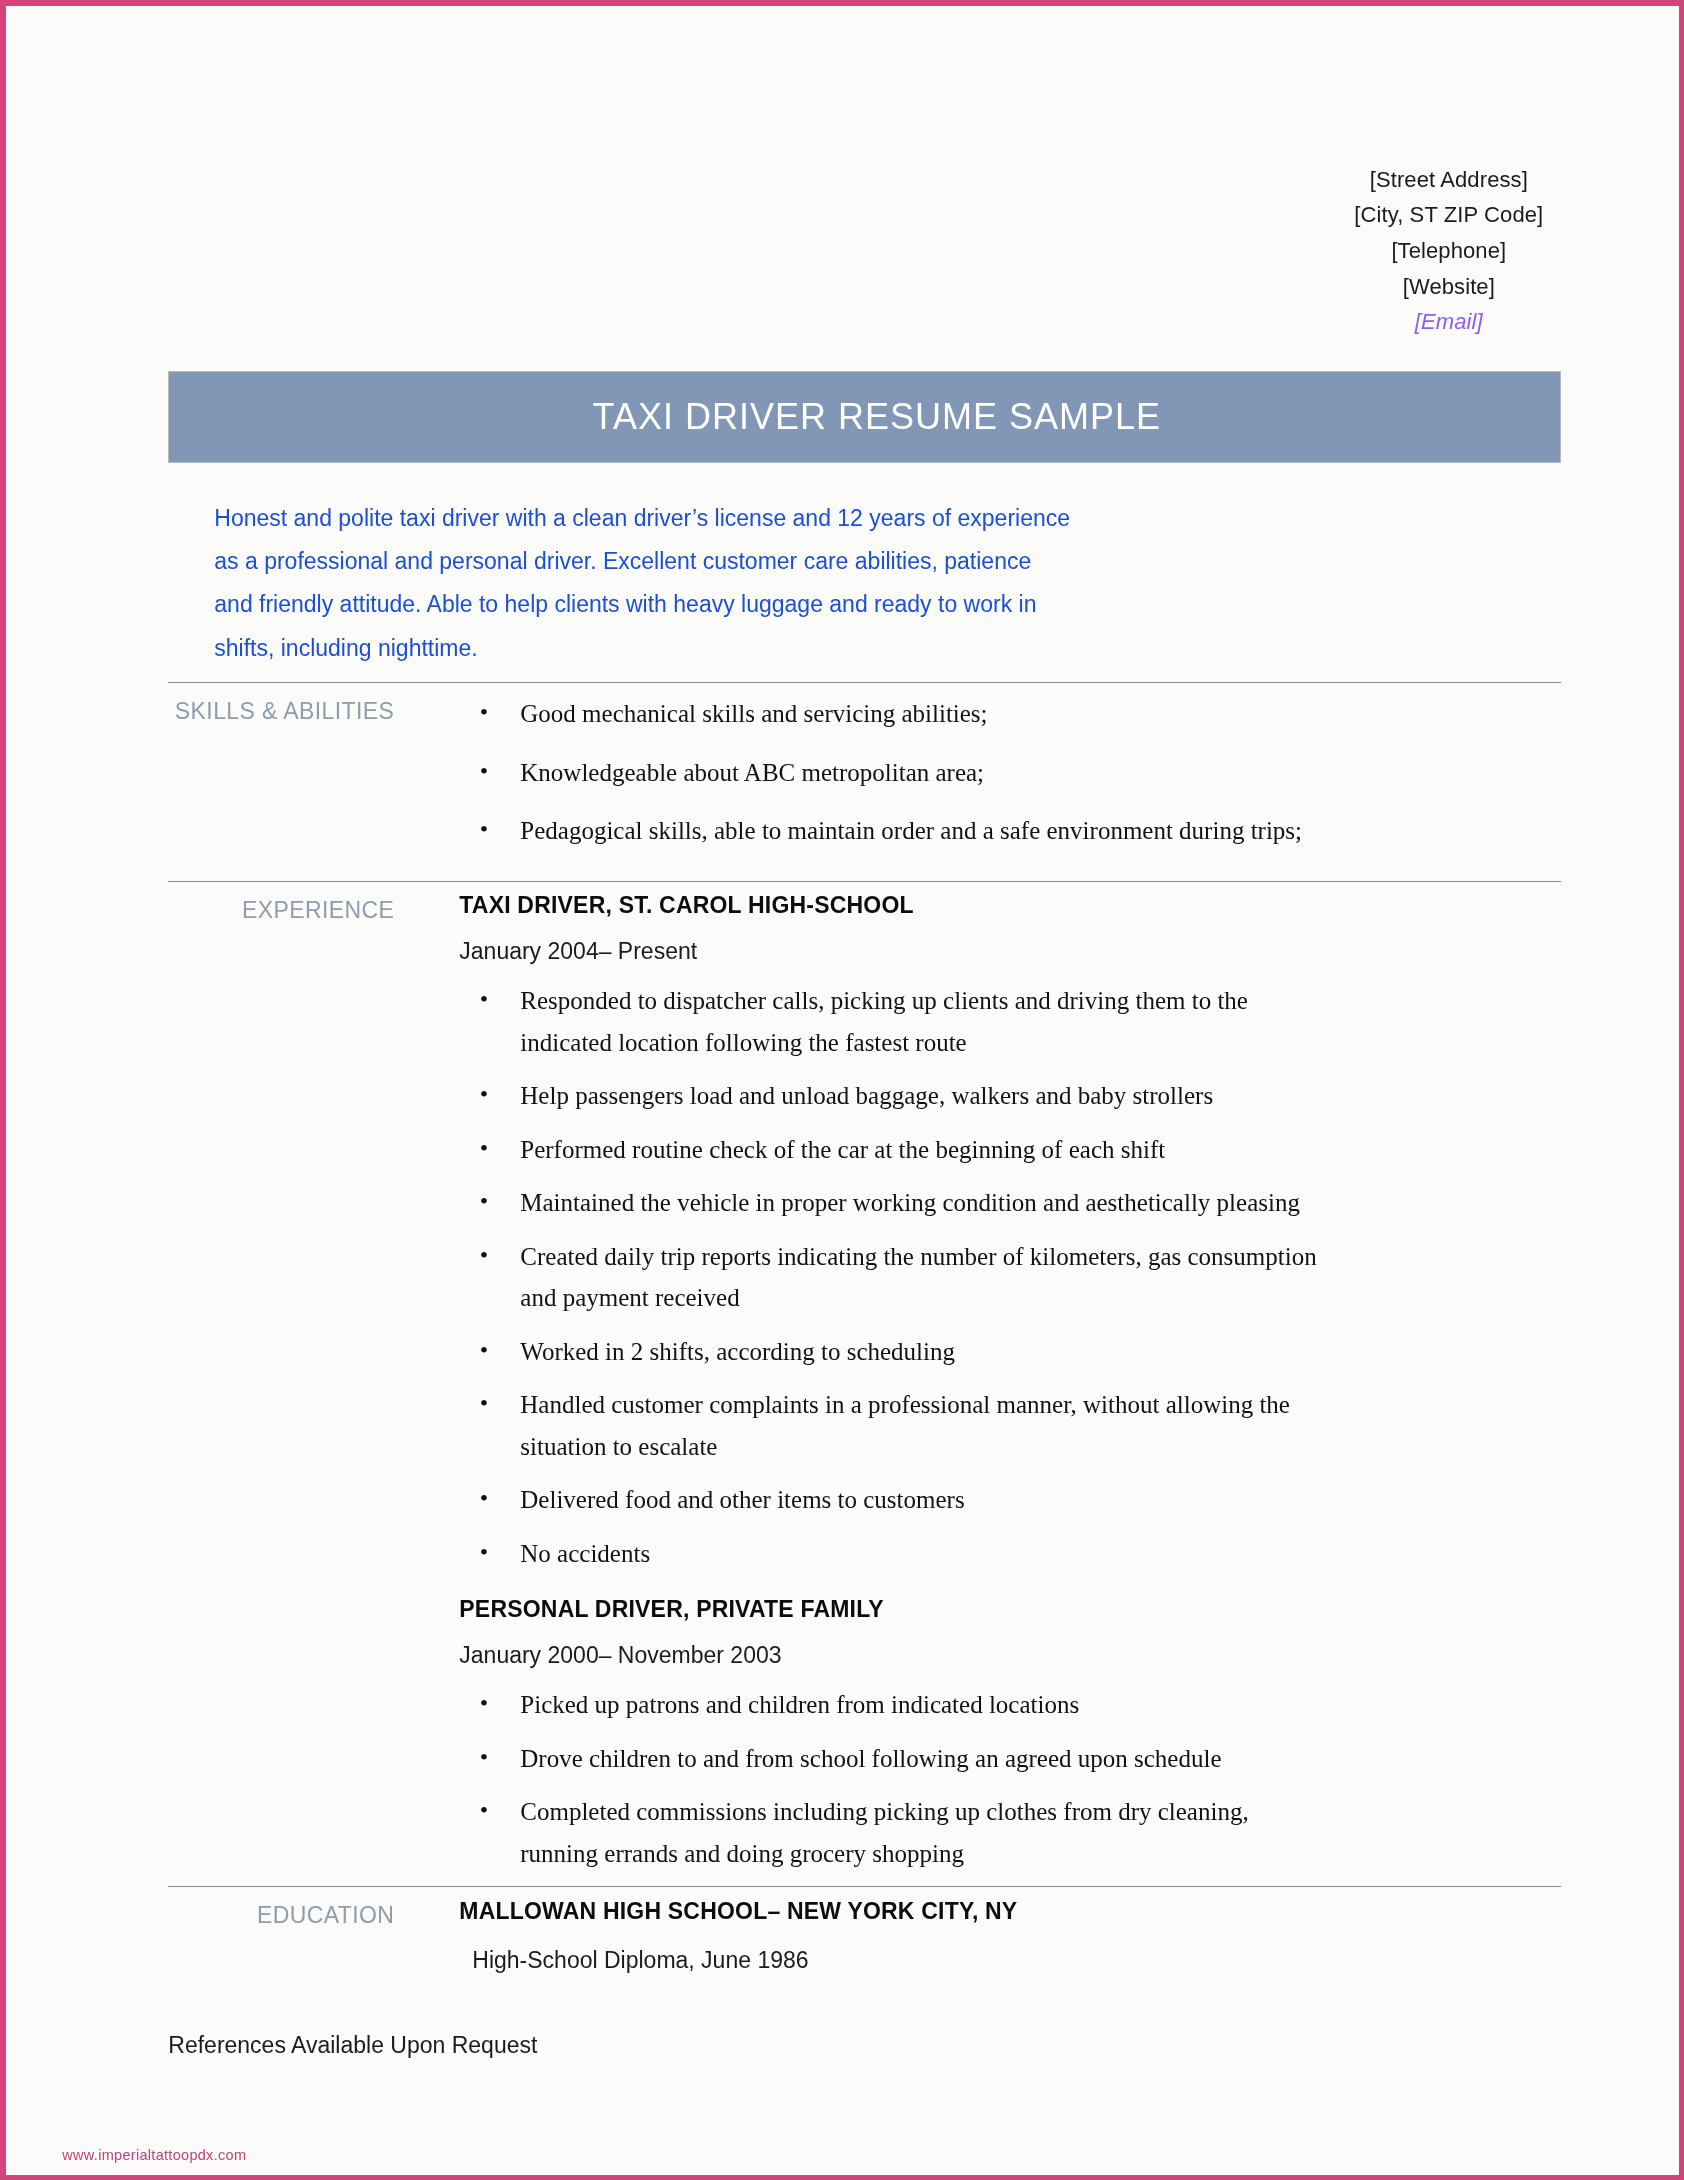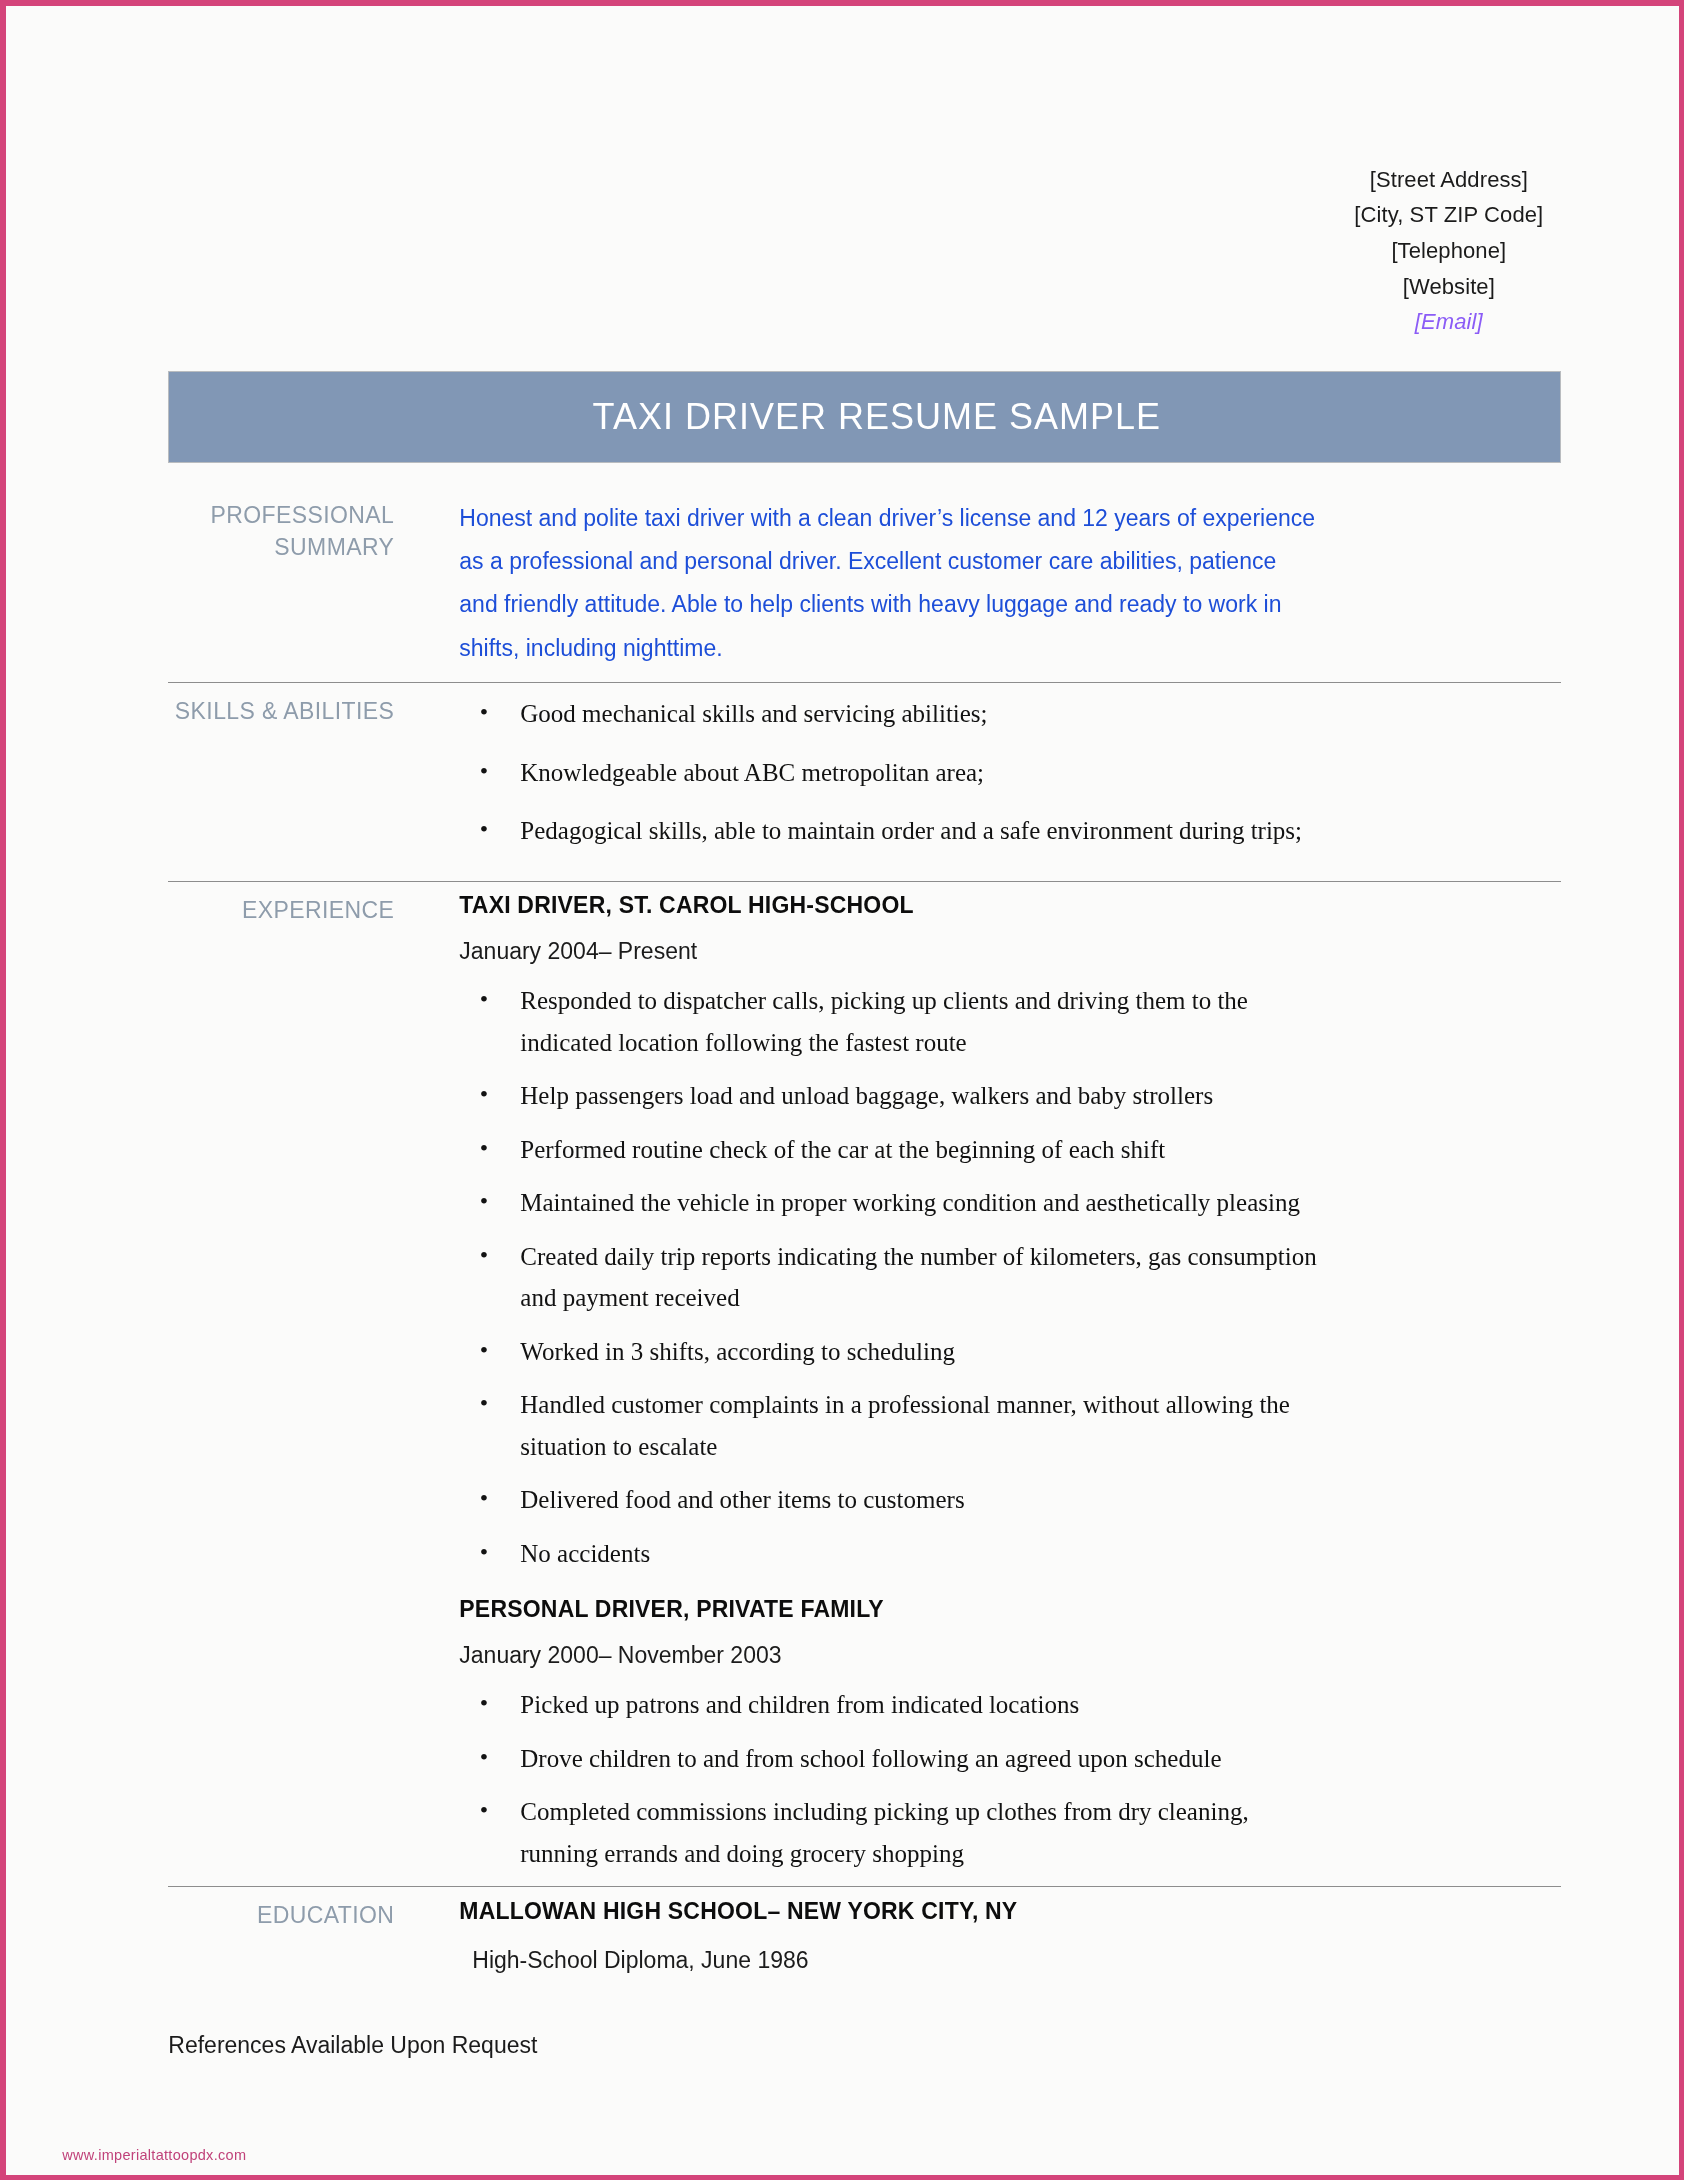--- a/index.html
+++ b/index.html
@@ -231,24 +231,20 @@
       <div class="contact-line email">[Email]</div>
     </div>
 
     <div id="title-banner">
       <span class="title-text">TAXI DRIVER RESUME SAMPLE</span>
     </div>
 
     <div id="resume-body">
 
       <div class="resume-section">
-        <div class="section-label-cell">
-          <span class="section-label">PROFESSIONAL</span>
-          <span class="section-label">SUMMARY</span>
-        </div>
         <div class="section-content-cell">
           <p class="summary-text">Honest and polite taxi driver with a clean driver’s license and 12 years of experience as a professional and personal driver. Excellent customer care abilities, patience and friendly attitude. Able to help clients with heavy luggage and ready to work in shifts, including nighttime.</p>
         </div>
       </div>
 
       <div class="resume-section">
         <div class="section-label-cell">
           <span class="section-label">SKILLS &amp; ABILITIES</span>
         </div>
         <div class="section-content-cell">
@@ -267,21 +263,21 @@
         <div class="section-content-cell" id="experience-content">
             <div class="job-block">
               <p class="job-title">TAXI DRIVER, ST. CAROL HIGH-SCHOOL</p>
               <p class="job-dates">January 2004– Present</p>
               <ul class="bullet-list">
                 <li class="bullet-item"><span class="bullet-dot">•</span><span>Responded to dispatcher calls, picking up clients and driving them to the indicated location following the fastest route</span></li>
                 <li class="bullet-item"><span class="bullet-dot">•</span><span>Help passengers load and unload baggage, walkers and baby strollers</span></li>
                 <li class="bullet-item"><span class="bullet-dot">•</span><span>Performed routine check of the car at the beginning of each shift</span></li>
                 <li class="bullet-item"><span class="bullet-dot">•</span><span>Maintained the vehicle in proper working condition and aesthetically pleasing</span></li>
                 <li class="bullet-item"><span class="bullet-dot">•</span><span>Created daily trip reports indicating the number of kilometers, gas consumption and payment received</span></li>
-                <li class="bullet-item"><span class="bullet-dot">•</span><span>Worked in 3 shifts, according to scheduling</span></li>
+                <li class="bullet-item"><span class="bullet-dot">•</span><span>Worked in 2 shifts, according to scheduling</span></li>
                 <li class="bullet-item"><span class="bullet-dot">•</span><span>Handled customer complaints in a professional manner, without allowing the situation to escalate</span></li>
                 <li class="bullet-item"><span class="bullet-dot">•</span><span>Delivered food and other items to customers</span></li>
                 <li class="bullet-item"><span class="bullet-dot">•</span><span>No accidents</span></li>
               </ul>
             </div>
             <div class="job-block job-block-2">
               <p class="job-title">PERSONAL DRIVER, PRIVATE FAMILY</p>
               <p class="job-dates">January 2000– November 2003</p>
               <ul class="bullet-list">
                 <li class="bullet-item"><span class="bullet-dot">•</span><span>Picked up patrons and children from indicated locations</span></li>

